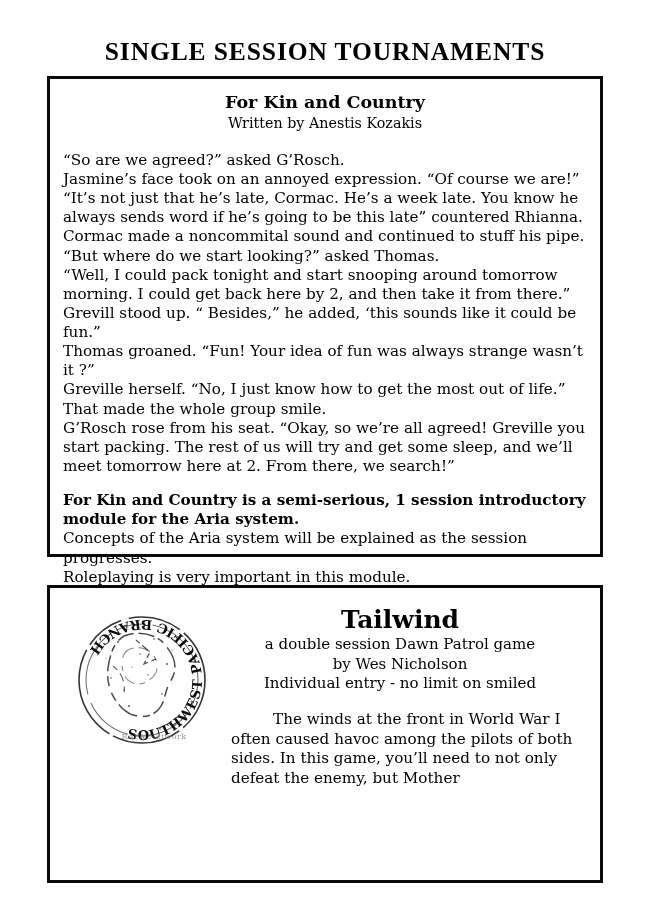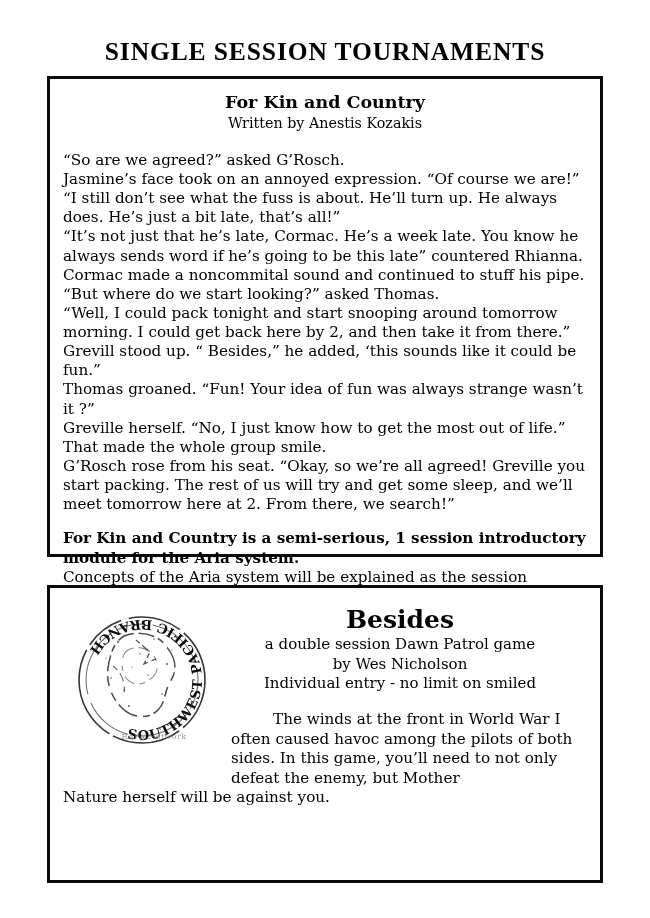--- a/index.html
+++ b/index.html
@@ -179,21 +179,20 @@
 
   <section class="box" id="box-kin">
 
     <div class="entry-title">For Kin and Country</div>
 
     <div class="entry-byline">Written by Anestis Kozakis</div>
 
     <div class="prose story">
       <p>“So are we agreed?” asked G’Rosch.</p>
       <p>Jasmine’s face took on an annoyed expression. “Of course we are!”</p>
-      <p>“I still don’t see what the fuss is about. He’ll turn up. He always does. He’s just a bit late, that’s all!”</p>
       <p>“It’s not just that he’s late, Cormac. He’s a week late. You know he always sends word if he’s going to be this late” countered Rhianna.</p>
       <p>Cormac made a noncommital sound and continued to stuff his pipe.</p>
       <p>“But where do we start looking?” asked Thomas.</p>
       <p>“Well, I could pack tonight and start snooping around tomorrow morning. I could get back here by 2, and then take it from there.” Grevill stood up. “ Besides,” he added, ‘this sounds like it could be fun.”</p>
       <p>Thomas groaned. “Fun! Your idea of fun was always strange wasn’t it ?”</p>
       <p>Greville herself. “No, I just know how to get the most out of life.”</p>
       <p>That made the whole group smile.</p>
       <p>G’Rosch rose from his seat. “Okay, so we’re all agreed! Greville you start packing. The rest of us will try and get some sleep, and we’ll meet tomorrow here at 2. From there, we search!”</p>
     </div>
 
@@ -241,26 +240,26 @@
         </g>
 
         <text font-family="'DejaVu Serif', serif" font-size="13.4" font-weight="bold" fill="#0c0c0c" letter-spacing="1.1">
           <textPath href="#arcPath" startOffset="21%">SOUTHWEST PACIFIC BRANCH</textPath>
         </text>
       </svg>
       <div class="stamp-subtext">RAFA  Network</div>
     </div>
 
     <div class="tail-head">
-      <div class="big-title">Besides</div>
+      <div class="big-title">Tailwind</div>
       <div class="sub-line">a double session Dawn Patrol game</div>
       <div class="sub-line">by Wes Nicholson</div>
       <div class="sub-line">Individual entry - no limit on smiled</div>
     </div>
 
     <div class="tail-body">
-      <p class="tail-para"><span>The winds at the front in World War I often caused havoc among the pilots of both sides. In this game, you’ll need to not only defeat the enemy, but Mother</span><span class="runover">Nature herself will be against you.</span></p>
+      <p class="tail-para"><span>The winds at the front in World War I often caused havoc among the pilots of both sides. In this game, you’ll need to not only defeat the enemy, but Mother</span></p>
 
     </div>
 
   </section>
 
 </div>
 
 </body></html>

